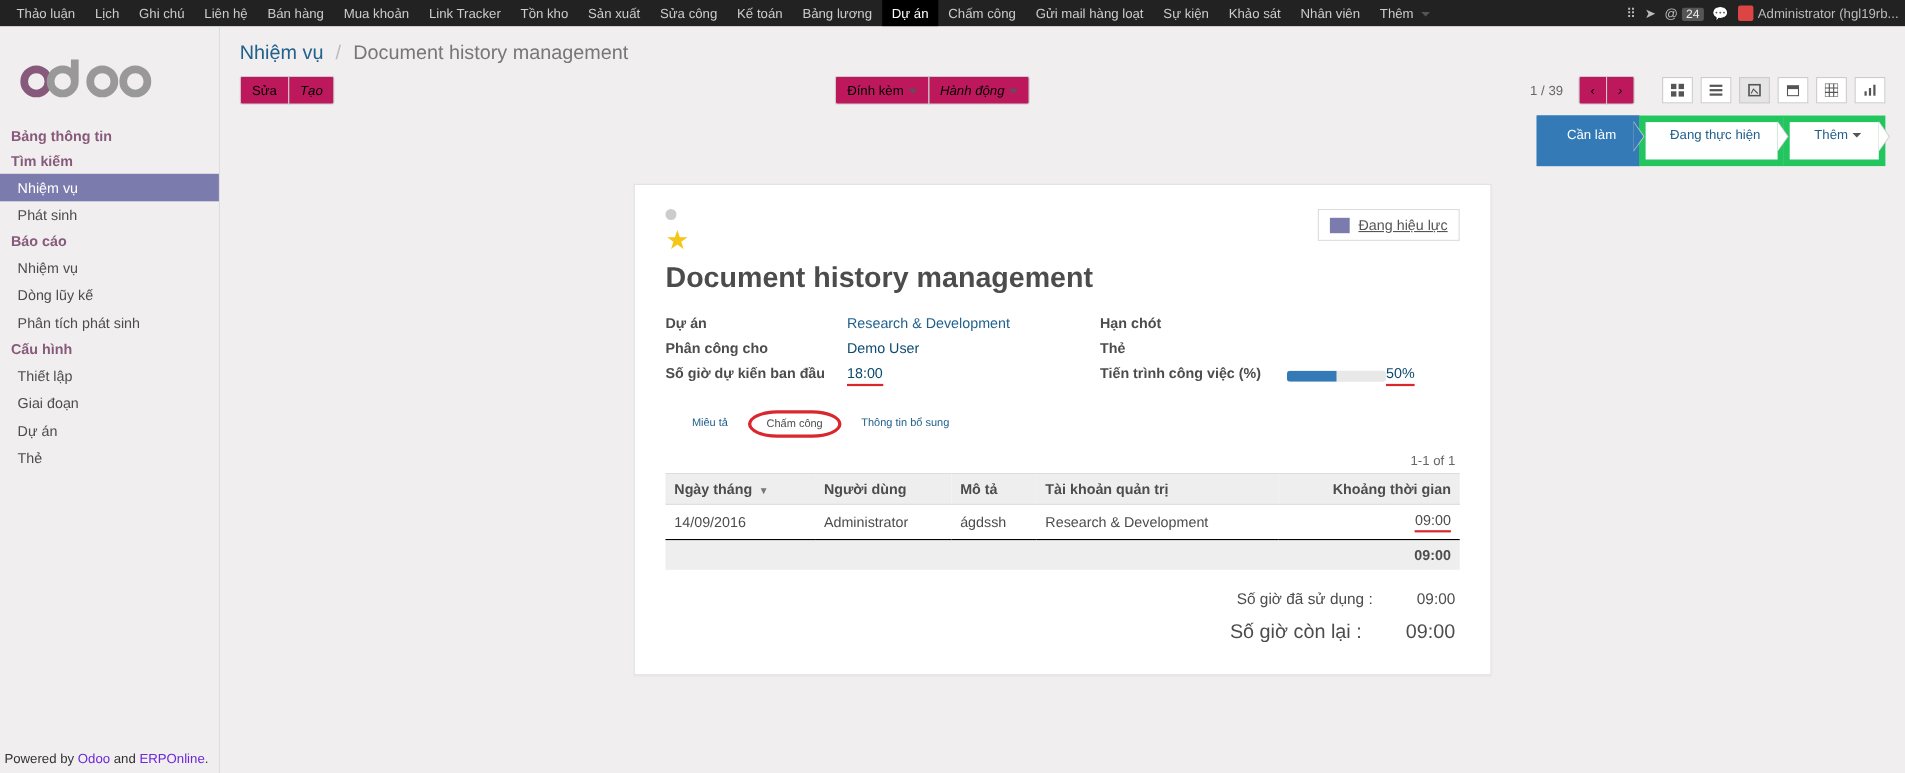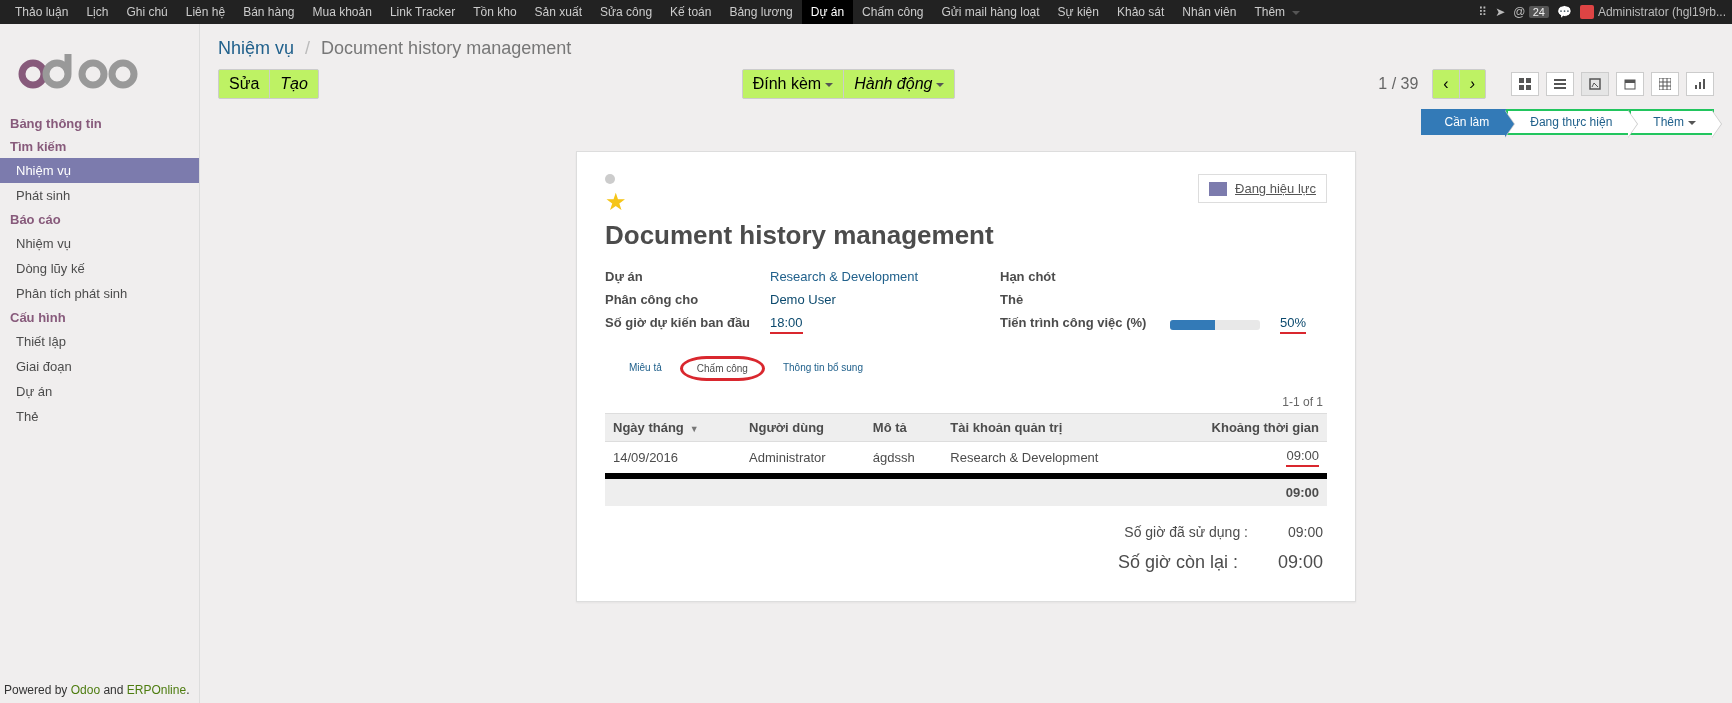--- a/index.html
+++ b/index.html
@@ -22,78 +22,78 @@
 .main { flex: 1; background: #f0eeee; overflow: auto; position: relative; }
 
 
 .logo { padding: 25px 18px 20px 18px; }
 .logo svg { width: 150px; }
 .side-section { font-size: 13px; }
 .side-header { color: #875a7b; font-weight: bold; padding: 4px 10px; cursor: pointer; }
 .side-item { color: #4c4c4c; padding: 5px 10px 5px 16px; cursor: pointer; }
 .side-item.active { background: #7c7bad; color: #fff; }
 .powered { font-size: 12px; color: #333; padding: 6px 4px; margin-top: auto; }
-.powered a { color: #4d7c0f; }
+.powered a { color: #6d28d9; }
 
 
 .breadcrumb { padding: 14px 18px 10px 18px; font-size: 18px; color: #777; }
 .breadcrumb .bc-link { color: #21618c; cursor: pointer; }
 .breadcrumb .sep { margin: 0 6px; color: #bbb; }
 
 .controlbar { display: flex; align-items: center; padding: 0 18px 10px 18px; gap: 8px; }
-.btn { background: #bef264; border: 1px solid #ccc; padding: 5px 10px; font-size: 16px; cursor: pointer; border-radius: 2px; }
+.btn { background: #be185d; border: 1px solid #ccc; padding: 5px 10px; font-size: 12px; cursor: pointer; border-radius: 2px; }
 .btn-group { display: inline-flex; }
 .btn-group .btn { border-radius: 0; margin-left: -1px; }
 .btn-group .btn:first-child { border-radius: 2px 0 0 2px; margin-left: 0; }
 .btn-group .btn:last-child { border-radius: 0 2px 2px 0; font-style: italic; }
 .caret { display: inline-block; width: 0; height: 0; border-left: 4px solid transparent; border-right: 4px solid transparent; border-top: 4px solid #555; margin-left: 4px; vertical-align: middle; }
 .controlbar .spacer { flex: 1; }
-.pager { font-size: 16px; color: #666; margin-right: 6px; }
+.pager { font-size: 12px; color: #666; margin-right: 6px; }
 .view-btn { background: #fff; border: 1px solid #ccc; padding: 5px 7px; cursor: pointer; margin-left: -1px; }
 .view-btn.active { background: #e5e5e5; }
 .view-btn svg { width: 12px; height: 12px; display: block; }
 
 
 .statusbar { display: flex; justify-content: flex-end; padding: 0 18px 16px 18px; gap: 0; }
-.status-arrow { position: relative; background: #fff; border: 2px solid #22c55e; padding: 4px 16px 4px 22px; font-size: 12px; color: #21618c; cursor: pointer; margin-left: -1px; }
+.status-arrow { position: relative; background: #fff; border: 6px solid #22c55e; padding: 4px 16px 16px 22px; font-size: 12px; color: #21618c; cursor: pointer; margin-left: -1px; }
 .status-arrow.current { background: #337ab7; color: #fff; border-color: #337ab7; }
 .status-arrow::after { content: ""; position: absolute; right: -9px; top: 0; width: 0; height: 0; border-top: 13px solid transparent; border-bottom: 13px solid transparent; border-left: 9px solid #fff; z-index: 2; }
 .status-arrow.current::after { border-left-color: #337ab7; }
 .status-arrow::before { content: ""; position: absolute; right: -10px; top: -1px; width: 0; height: 0; border-top: 14px solid transparent; border-bottom: 14px solid transparent; border-left: 10px solid #ccc; z-index: 1; }
 
 
 .sheet { background: #fff; border: 1px solid #ddd; max-width: 780px; margin: 0 auto 20px auto; padding: 22px 28px; box-shadow: 0 1px 2px rgba(0,0,0,.05); }
 .sheet-head { display: flex; justify-content: space-between; align-items: flex-start; }
 .kanban-dot { width: 10px; height: 10px; background: #ccc; border-radius: 50%; display: block; margin-bottom: 4px; }
 .star { color: #f5c518; font-size: 24px; cursor: pointer; }
 .stage-btn { border: 1px solid #ddd; padding: 6px 10px; display: flex; align-items: center; gap: 8px; font-size: 13px; color: #555; cursor: pointer; }
 .stage-btn .sq { width: 18px; height: 14px; background: #7c7bad; display: inline-block; }
 .sheet h1 { font-size: 26px; font-weight: bold; color: #4c4c4c; margin: 4px 0 18px 0; }
 
 .form-grid { display: grid; grid-template-columns: 155px 220px 160px 1fr; column-gap: 10px; row-gap: 8px; font-size: 13px; }
 .form-grid .lbl { color: #4c4c4c; font-weight: bold; }
 .form-grid .val { color: #0c4a6e; }
 .form-grid .link { color: #21618c; cursor: pointer; }
 .underline-red { border-bottom: 2px solid #d9272e; display: inline-block; padding-bottom: 2px; }
-.progress-wrap { display: flex; align-items: center; gap: 20px; }
+.progress-wrap { display: flex; align-items: center; gap: 0; }
 .progress-bar { width: 90px; height: 10px; background: #e8e8e8; border-radius: 3px; overflow: hidden; }
 .progress-fill { height: 100%; background: #337ab7; }
 
 
 .tabs { border-bottom: 0; margin-top: 22px; display: flex; gap: 4px; padding-left: 10px; }
 .tab { padding: 6px 14px; font-size: 10px; color: #21618c; cursor: pointer; }
 .tab.active { color: #4c4c4c; }
 .tab.circled { border: 3px solid #d9272e; border-radius: 50%/80%; padding: 4px 14px; }
 
 
 .tbl-meta { text-align: right; font-size: 12px; color: #666; margin-top: 14px; padding-right: 4px; }
 table.data { width: 100%; border-collapse: collapse; font-size: 13px; margin-top: 4px; }
 table.data thead th { background: #eee; border-top: 1px solid #ddd; border-bottom: 1px solid #ddd; padding: 6px 8px; text-align: left; font-weight: bold; color: #4c4c4c; }
 table.data thead th.num, table.data tbody td.num { text-align: right; }
-table.data tbody td { padding: 6px 8px; border-bottom: 6px solid #000000; }
+table.data tbody td { padding: 6px 8px; border-bottom: 1px solid #000000; }
 table.data tfoot td { background: #eee; padding: 6px 8px; font-weight: bold; text-align: right; }
 .sort-caret { font-size: 9px; color: #777; margin-left: 6px; }
 
 .totals { margin-top: 12px; font-size: 14px; }
 .totals .row { display: flex; justify-content: flex-end; gap: 40px; padding: 6px 4px; }
 .totals .row .lbl { color: #4c4c4c; }
 .totals .row.big { font-size: 18px; }
 </style>
 </head>
 <body>

